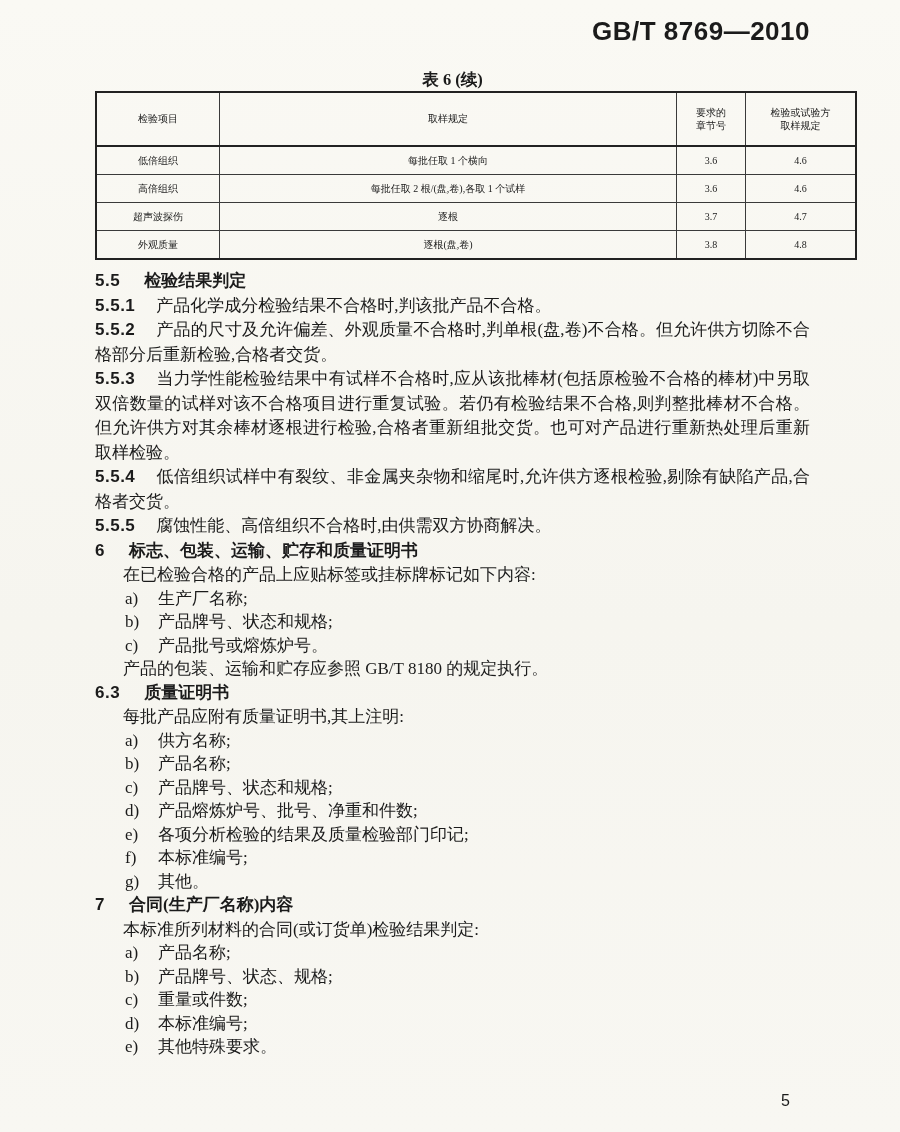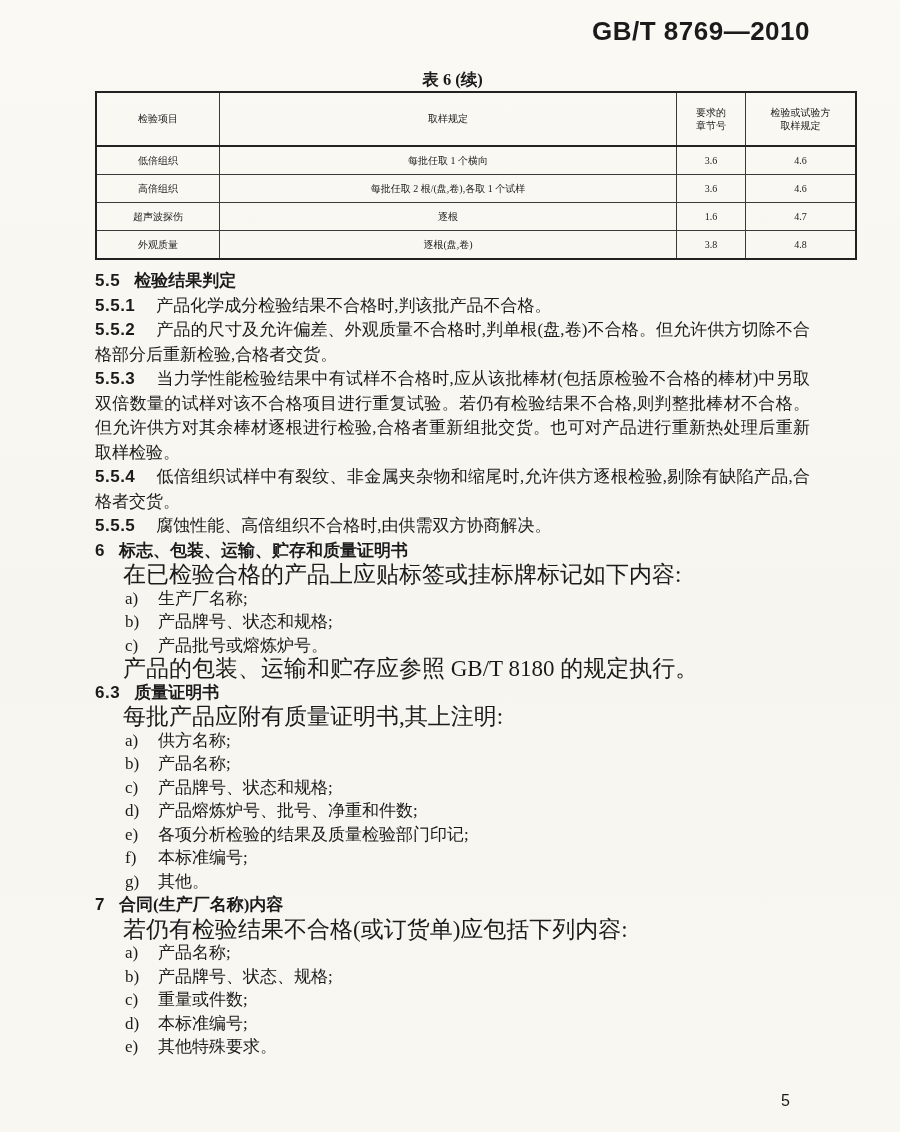--- a/index.html
+++ b/index.html
@@ -78,24 +78,24 @@
     font-weight:bold;
     font-size:17px;
     line-height:25px;
   }
   .h-sub{
     margin:2px 0 0 0;
     font-weight:bold;
     font-size:17px;
     line-height:25px;
   }
-  .h-chapter .cnum,.h-sub .cnum{margin-right:14px;}
+  .h-chapter .cnum,.h-sub .cnum{margin-right:24px;}
   p.intro{
     margin:0;
-    font-size:23px;
+    font-size:17px;
     line-height:23.5px;
     text-indent:28px;
   }
   .list{margin:0;}
   .li{
     display:flex;
     margin-left:30px;
     font-size:17px;
     line-height:23.5px;
   }
@@ -141,21 +141,21 @@
         </tr>
         <tr>
           <td class="col-item">高倍组织</td>
           <td class="col-sampling">每批任取 2 根/(盘,卷),各取 1 个试样</td>
           <td class="col-req">3.6</td>
           <td class="col-method">4.6</td>
         </tr>
         <tr>
           <td class="col-item">超声波探伤</td>
           <td class="col-sampling">逐根</td>
-          <td class="col-req">1.6</td>
+          <td class="col-req">3.7</td>
           <td class="col-method">4.7</td>
         </tr>
         <tr>
           <td class="col-item">外观质量</td>
           <td class="col-sampling">逐根(盘,卷)</td>
           <td class="col-req">3.8</td>
           <td class="col-method">4.8</td>
         </tr>
       </tbody>
     </table>
@@ -217,21 +217,21 @@
             <span class="li-label">f)</span>
             <span class="li-text">本标准编号;</span>
           </div>
         <div class="li">
             <span class="li-label">g)</span>
             <span class="li-text">其他。</span>
           </div>
       </div>
 
       <p class="clause h-chapter"><span class="cnum">7</span><span>合同(生产厂名称)内容</span></p>
-      <p class="intro">若仍有检验结果不合格(或订货单)应包括下列内容:</p>
+      <p class="intro">本标准所列材料的合同(或订货单)检验结果判定:</p>
       <div class="list">
         <div class="li">
             <span class="li-label">a)</span>
             <span class="li-text">产品名称;</span>
           </div>
         <div class="li">
             <span class="li-label">b)</span>
             <span class="li-text">产品牌号、状态、规格;</span>
           </div>
         <div class="li">

